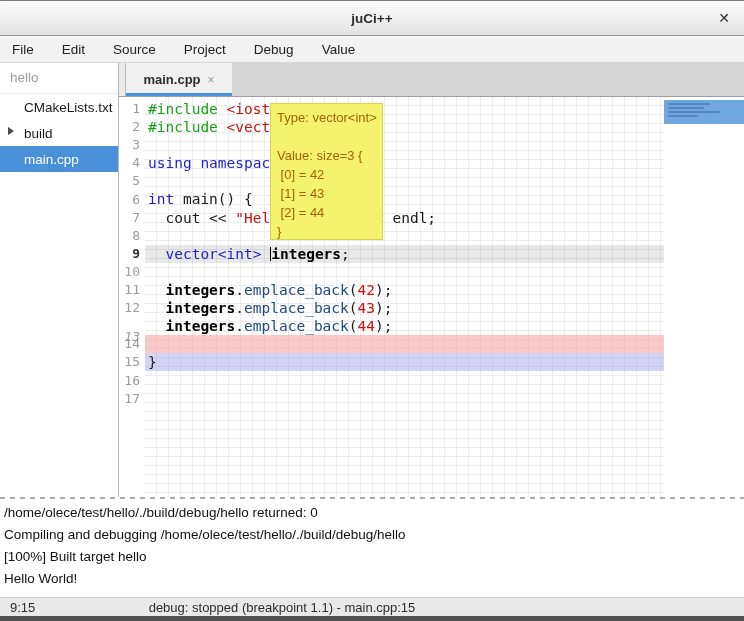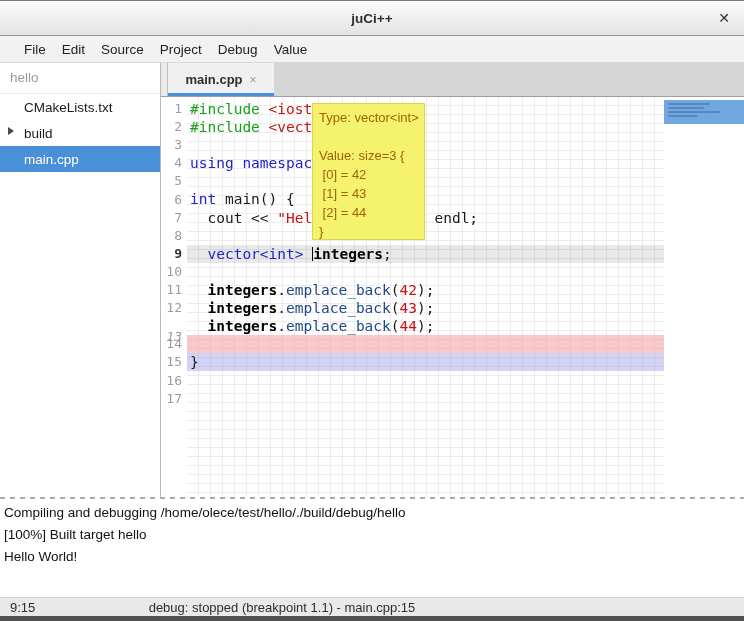--- a/index.html
+++ b/index.html
@@ -6,28 +6,28 @@
   html,body { width:744px; height:621px; }
   body { font-family:"Liberation Sans", sans-serif; background:#fff; overflow:hidden; }
   .window { width:744px; height:621px; display:flex; flex-direction:column; border-top:1px solid #7a7a7a; }
 
   
   .titlebar { height:35px; flex:none; background:linear-gradient(#fbfbfb,#e3e3e3); border-bottom:1px solid #979797; position:relative; display:flex; align-items:center; justify-content:center; border-radius:4px 4px 0 0; }
   .titlebar .title { font-size:13.5px; font-weight:bold; color:#2e2e2e; }
   .close-btn { position:absolute; right:14px; top:8px; font-size:14px; color:#2e2e2e; cursor:default; line-height:18px; }
 
   
-  .menubar { height:27px; flex:none; background:#f2f2f2; border-bottom:1px solid #d8d8d8; display:flex; align-items:center; padding-left:16px; }
+  .menubar { height:27px; flex:none; background:#f2f2f2; border-bottom:1px solid #d8d8d8; display:flex; align-items:center; padding-left:4px;gap:12px; }
   .menu-item { font-size:13.5px; color:#222; padding:4px 8px; }
 
   
   .main { flex:none; height:434px; display:flex; }
 
   
-  .sidebar { width:161px; flex:none; background:#fff; border-right:1px solid #b9b9b9; }
+  .sidebar { width:119px; flex:none; background:#fff; border-right:1px solid #b9b9b9; }
   .proj-filter { height:31px; padding:7px 0 0 10px; font-size:13.5px; color:#9a9a9a; border-bottom:1px solid #ededed; }
   .tree-item { height:26px; display:flex; align-items:center; font-size:13.5px; color:#1a1a1a; position:relative; }
   .tree-item .label { padding-left:24px; }
   .tree-item.selected { background:#4a90d9; color:#fff; }
   .expander { position:absolute; left:8px; top:7px; width:0; height:0; border-left:6px solid #4a4a4a; border-top:4px solid transparent; border-bottom:4px solid transparent; }
 
   
   .editor-col { flex:1; display:flex; flex-direction:column; min-width:0; }
   .tabbar { height:34px; flex:none; background:#d5d5d5; border-bottom:1px solid #9e9e9e; display:flex; align-items:stretch; }
   .tab-spacer { width:7px; background:#eaeaea; border-right:1px solid #bdbdbd; }
@@ -188,20 +188,21 @@
             <div class="tline"> [2] = 44</div>
             <div class="tline">}</div>
           </div>
       </div>
     </div>
   </div>
 
   <div class="terminal">
     <div class="splitter"></div>
     <div id="term-lines">
+        <div class="term-line">/home/olece/test/hello/./build/debug/hello returned: 0</div>
         <div class="term-line">Compiling and debugging /home/olece/test/hello/./build/debug/hello</div>
         <div class="term-line">[100%] Built target hello</div>
         <div class="term-line">Hello World!</div>
       </div>
   </div>
 
   <div class="statusbar">
     <span class="cursor-pos">9:15</span>
     <span class="debug-status">debug: stopped (breakpoint 1.1) - main.cpp:15</span>
   </div>

